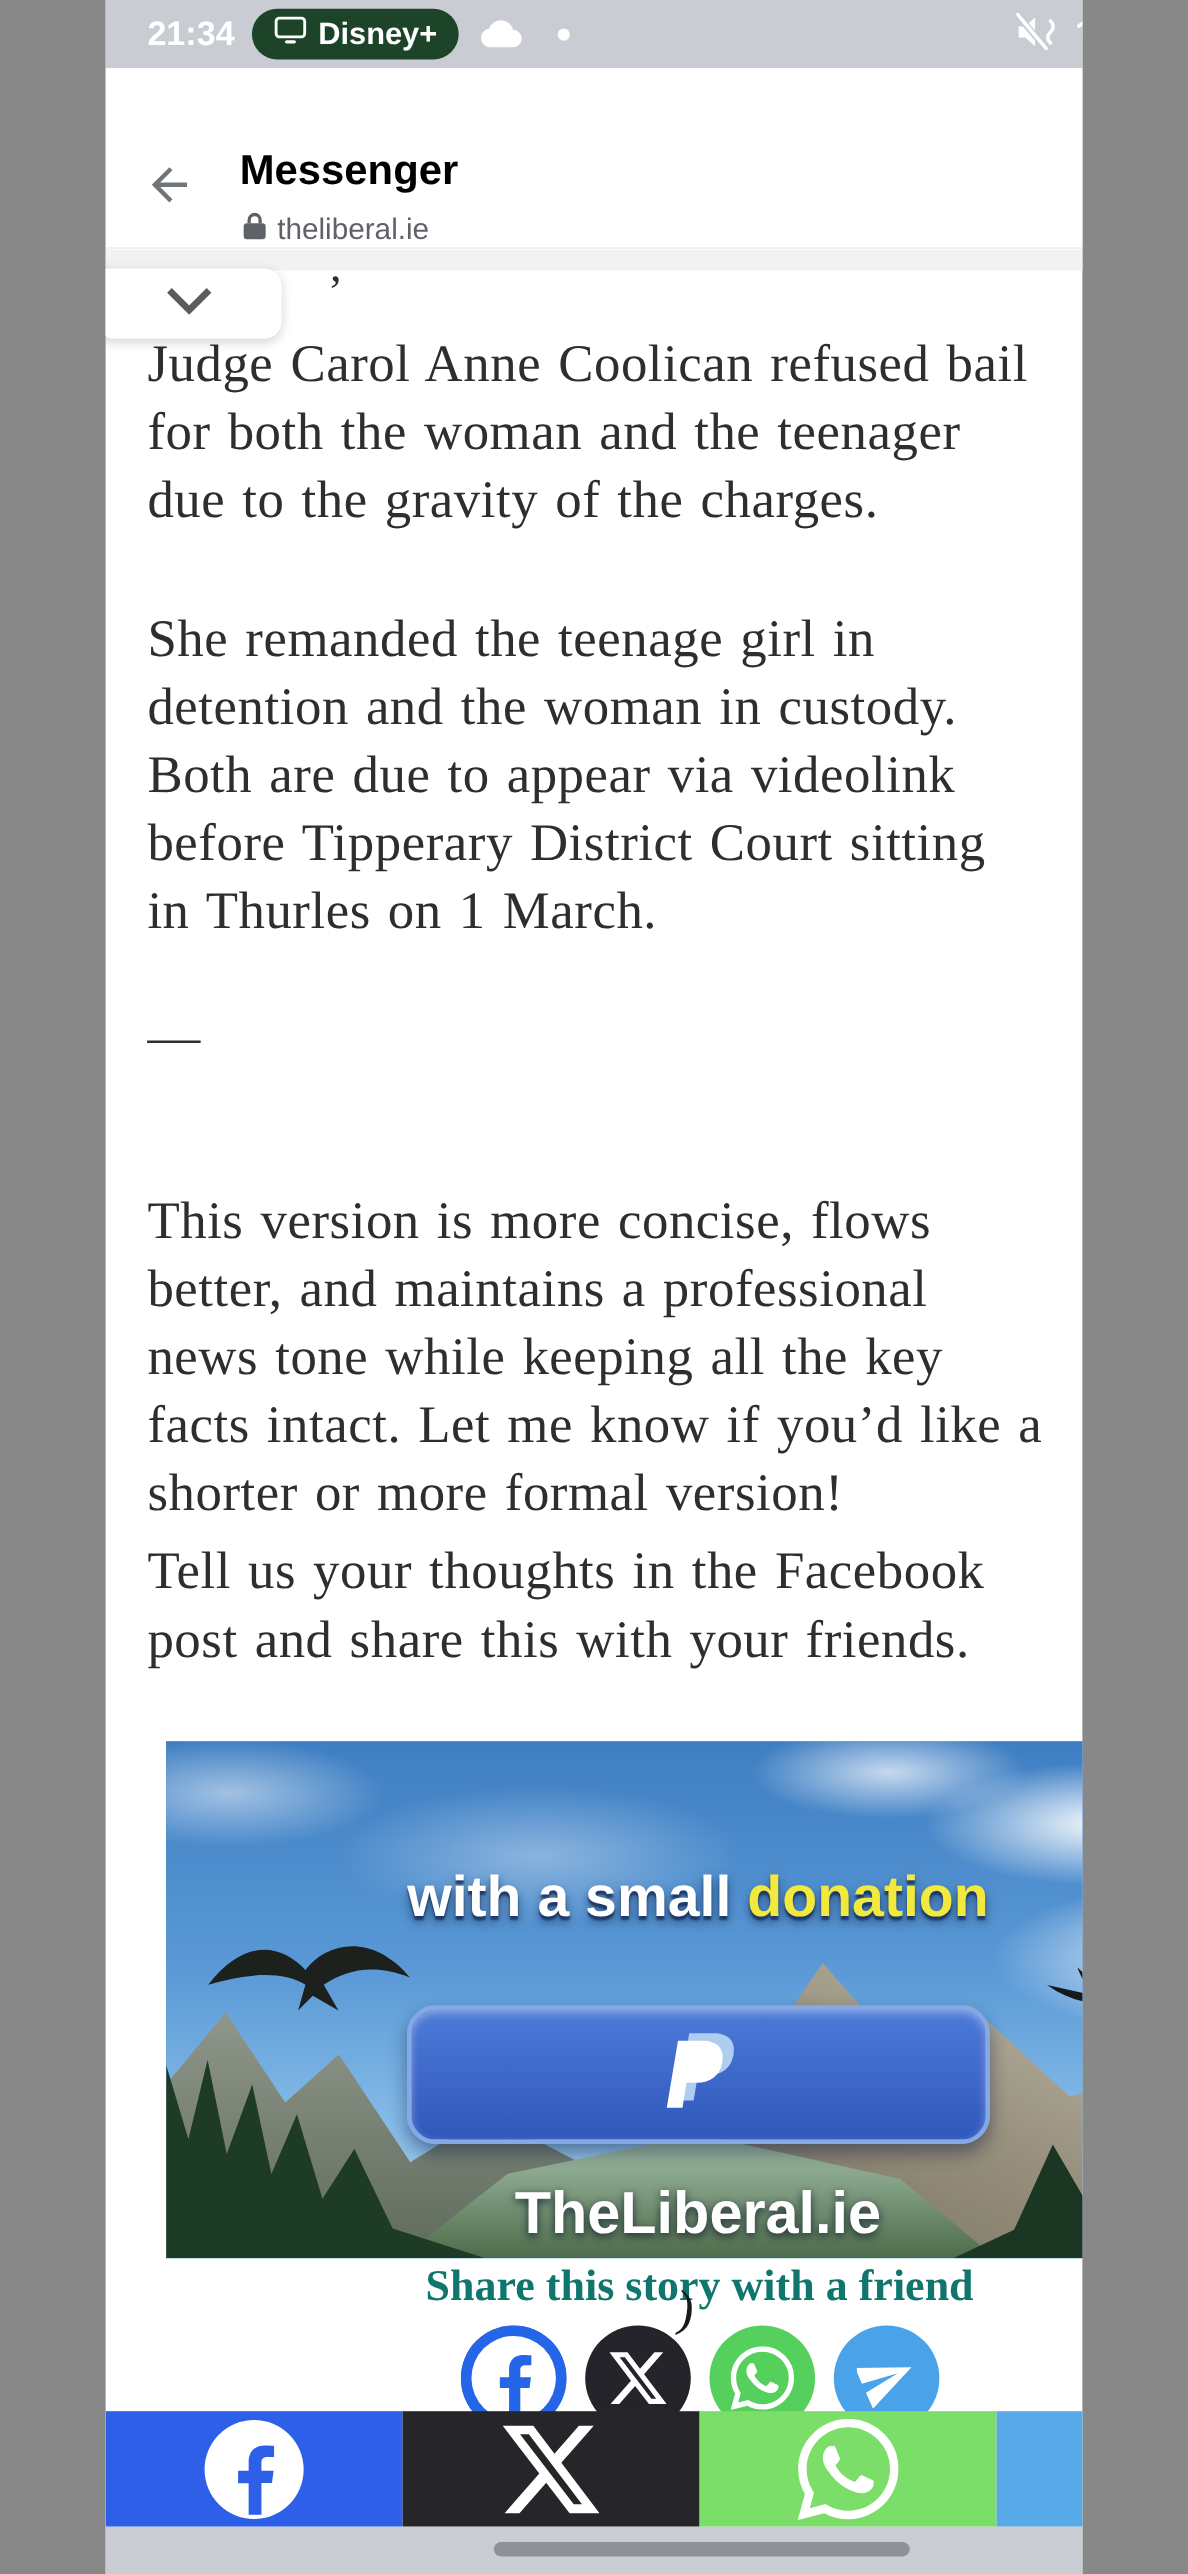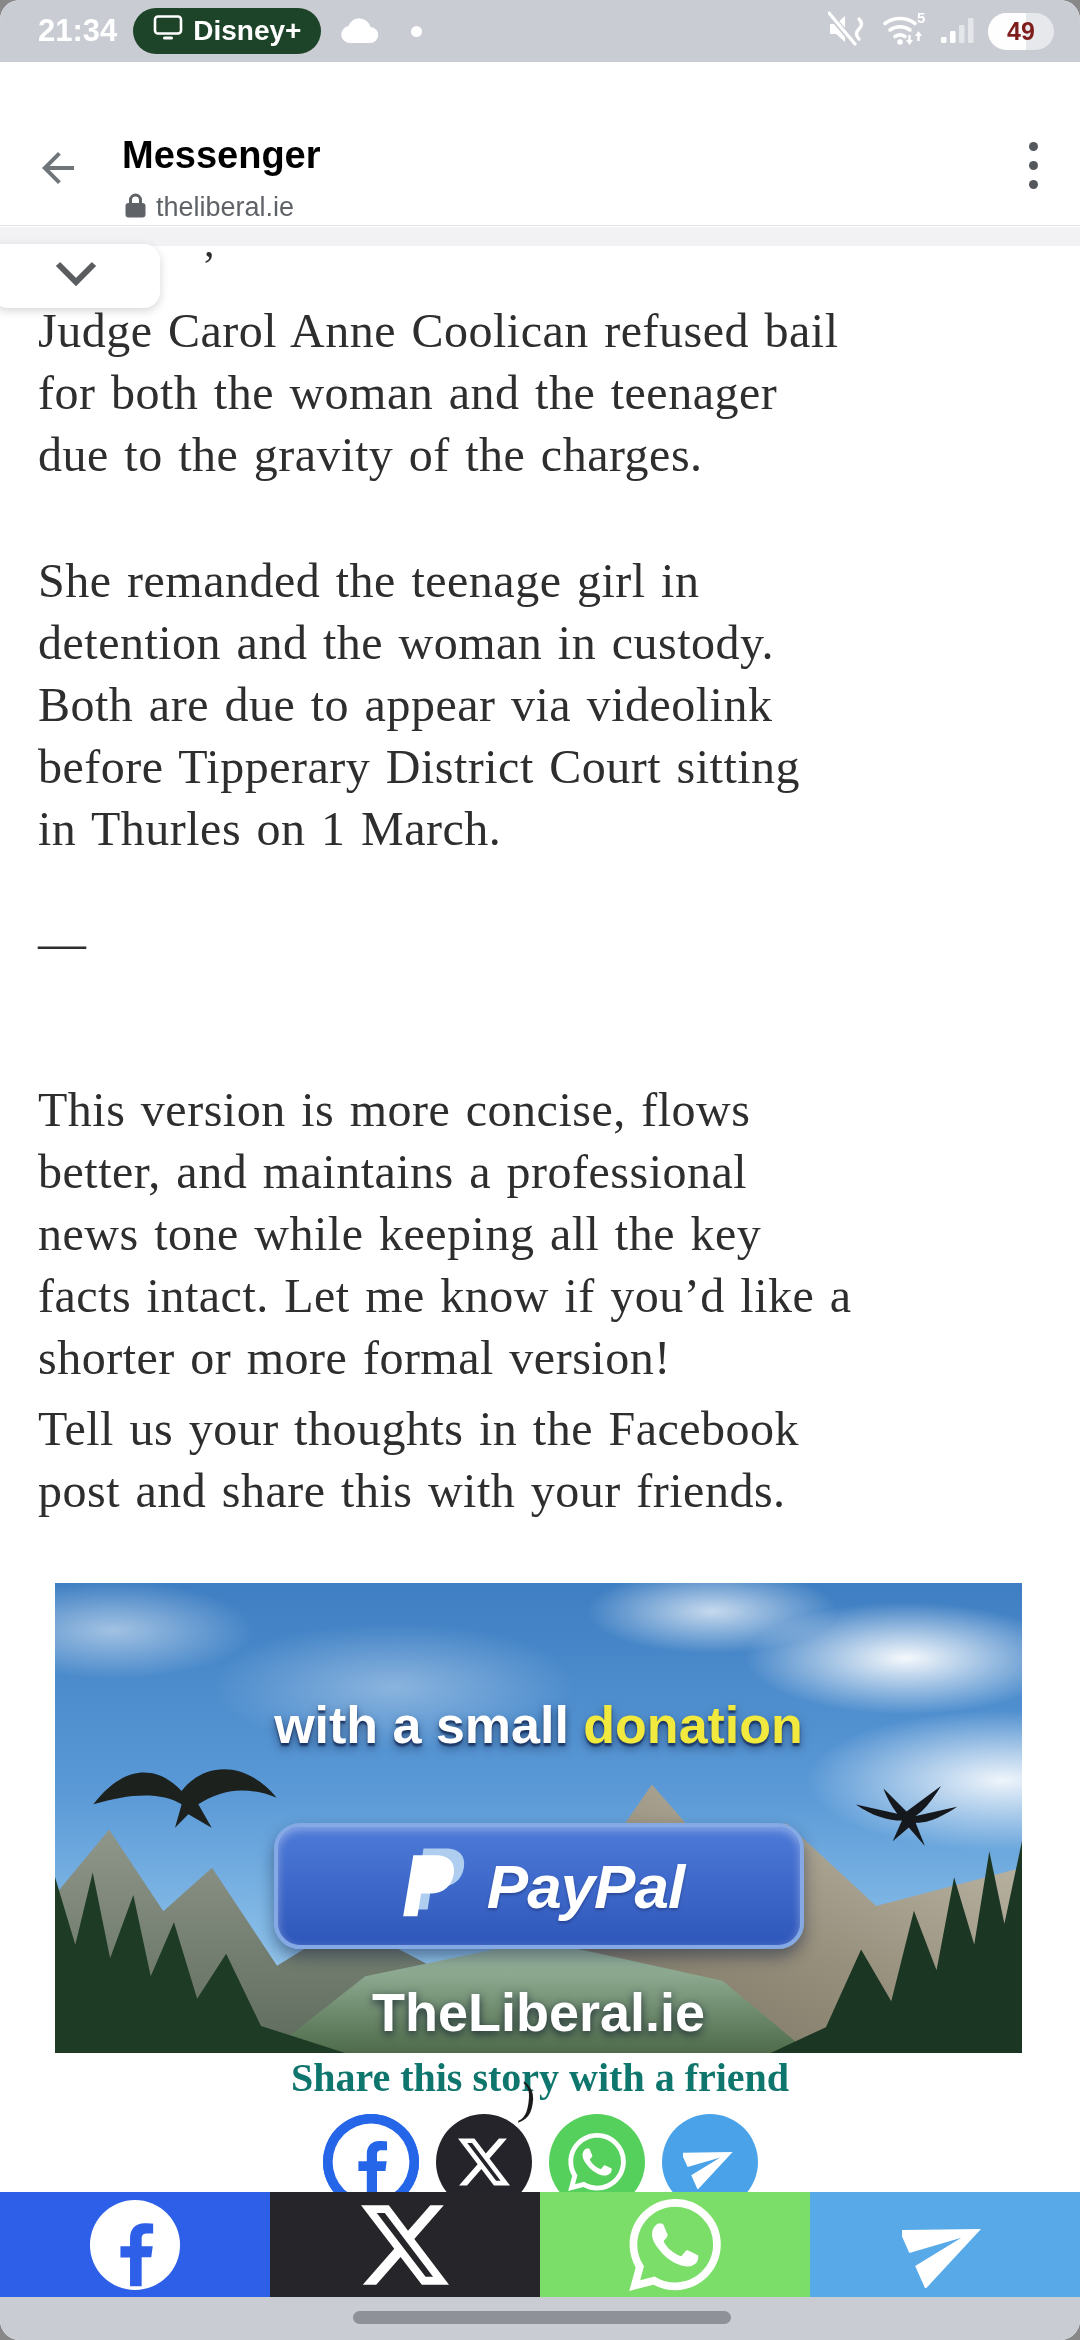--- a/index.html
+++ b/index.html
@@ -1,17 +1,17 @@
 <!DOCTYPE html>
 <html><head>
 <meta charset="utf-8">
 <style>
   html,body{margin:0;padding:0;background:#888;}
-  .screen{position:relative;width:1080px;height:2340px;background:#fff;overflow:hidden;
-    font-family:"Liberation Sans", sans-serif;margin:0 auto;border-radius:20px;}
+  .screen{position:relative;width:888px;height:2340px;background:#fff;overflow:hidden;
+    font-family:"Liberation Sans", sans-serif;margin:0 auto;}
 
   
   .status-bar{position:absolute;top:0;left:0;width:1080px;height:62px;background:#c9ccd2;
     display:flex;align-items:center;box-sizing:border-box;padding:0 26px;}
   .sb-time{color:#fff;font-size:31px;font-weight:700;margin-left:12px;}
   .sb-pill{margin-left:16px;height:46px;background:#1d4429;border-radius:24px;
     display:flex;align-items:center;gap:10px;padding:0 20px;color:#fff;font-weight:700;font-size:28px;}
   .sb-cloud{margin-left:18px;display:flex;align-items:center;}
   .sb-dot{margin-left:30px;width:11px;height:11px;border-radius:50%;background:#fff;}
   .sb-spacer{flex:1;}
@@ -227,21 +227,20 @@
         </svg>
     </span>
     <div class="bn-subline"><span>with a small </span><span class="bn-donation">donation</span></div>
     <div class="paypal-btn">
       <span>
         <svg width="78" height="90" viewBox="0 0 46 52">
           <path d="M18 5h13c8 0 12 4.2 10.8 11.4C40.6 23.6 35.4 27.6 28 27.6h-5.4L20.4 41H12L18 5z" fill="#aecdef"></path>
           <path d="M12 9h13c8 0 12 4.2 10.8 11.4C34.6 27.6 29.4 31.6 22 31.6h-5.4L14.4 45H6L12 9z" fill="#fff"></path>
         </svg>
       </span>
-      <span class="paypal-word">PayPal</span>
     </div>
     <div class="bn-site">TheLiberal.ie</div>
   </div>
 
   <div class="share-heading">Share this story with a friend</div>
   <div class="frag-bottom">)</div>
 
   <div class="share-icons">
     <div class="sicon fb">
       <svg width="96" height="96" viewBox="0 0 48 48">

